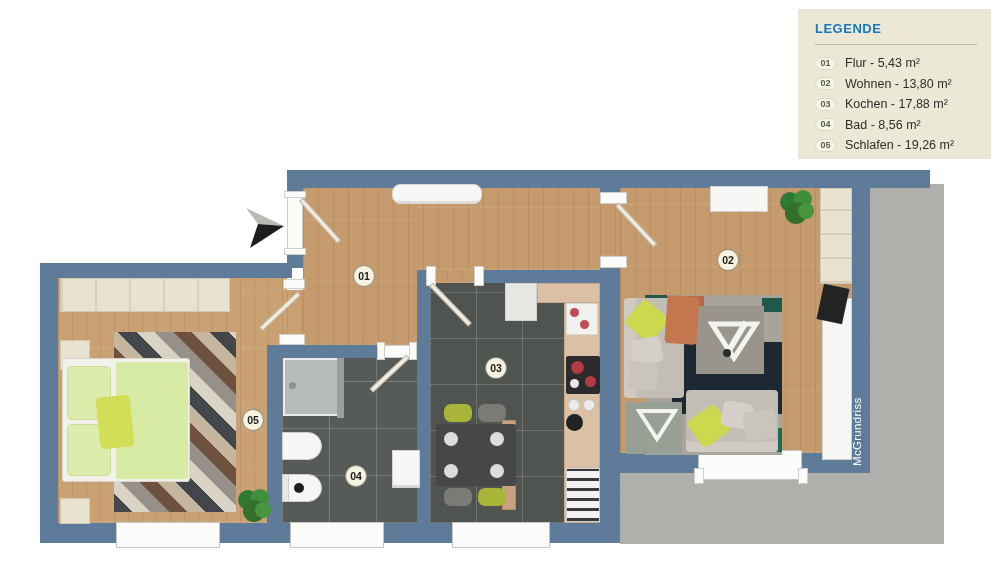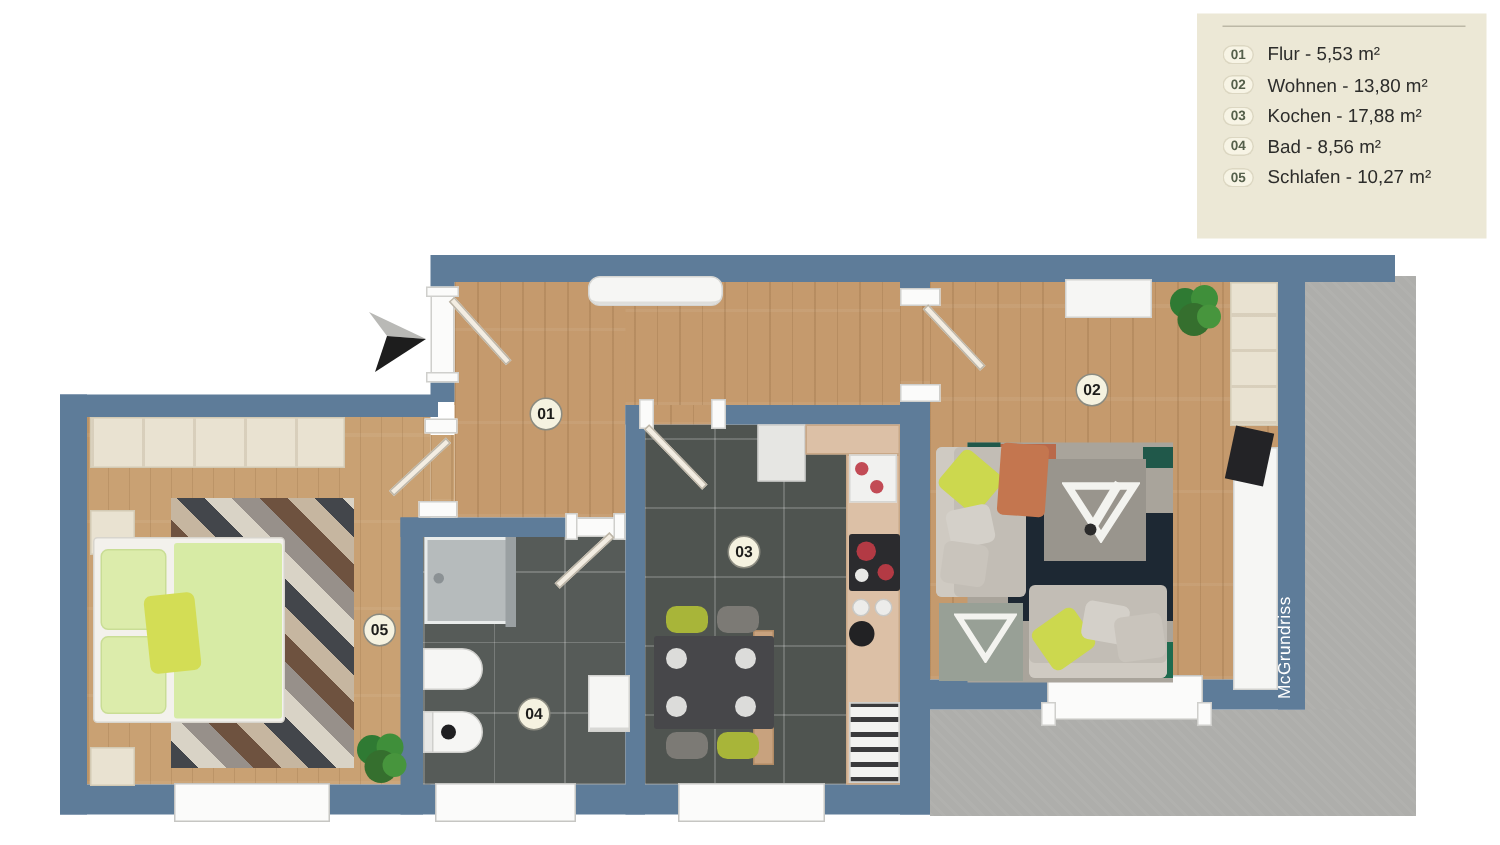--- a/index.html
+++ b/index.html
@@ -206,38 +206,39 @@
 
   <div class="abs wm-vert" style="left:851px;top:378px;width:19px;height:88px;">McGrundriss</div>
 
   <div class="abs badge" style="left:353px;top:265px;">01</div>
   <div class="abs badge" style="left:717px;top:249px;">02</div>
   <div class="abs badge" style="left:485px;top:357px;">03</div>
   <div class="abs badge" style="left:345px;top:465px;">04</div>
   <div class="abs badge" style="left:242px;top:409px;">05</div>
 
   <div class="abs legend">
+    <div class="legend-title">LEGENDE</div>
     <div class="legend-divider"></div>
     <div class="legend-items">
       <div class="legend-item">
         <span class="lnum">01</span>
-        <span class="ltext">Flur - 5,53 m²</span>
+        <span class="ltext">Flur - 5,43 m²</span>
       </div>
       <div class="legend-item">
         <span class="lnum">02</span>
         <span class="ltext">Wohnen - 13,80 m²</span>
       </div>
       <div class="legend-item">
         <span class="lnum">03</span>
         <span class="ltext">Kochen - 17,88 m²</span>
       </div>
       <div class="legend-item">
         <span class="lnum">04</span>
         <span class="ltext">Bad - 8,56 m²</span>
       </div>
       <div class="legend-item">
         <span class="lnum">05</span>
-        <span class="ltext">Schlafen - 10,27 m²</span>
+        <span class="ltext">Schlafen - 19,26 m²</span>
       </div>
     </div>
   </div>
 
 </div>
 
 </body></html>

